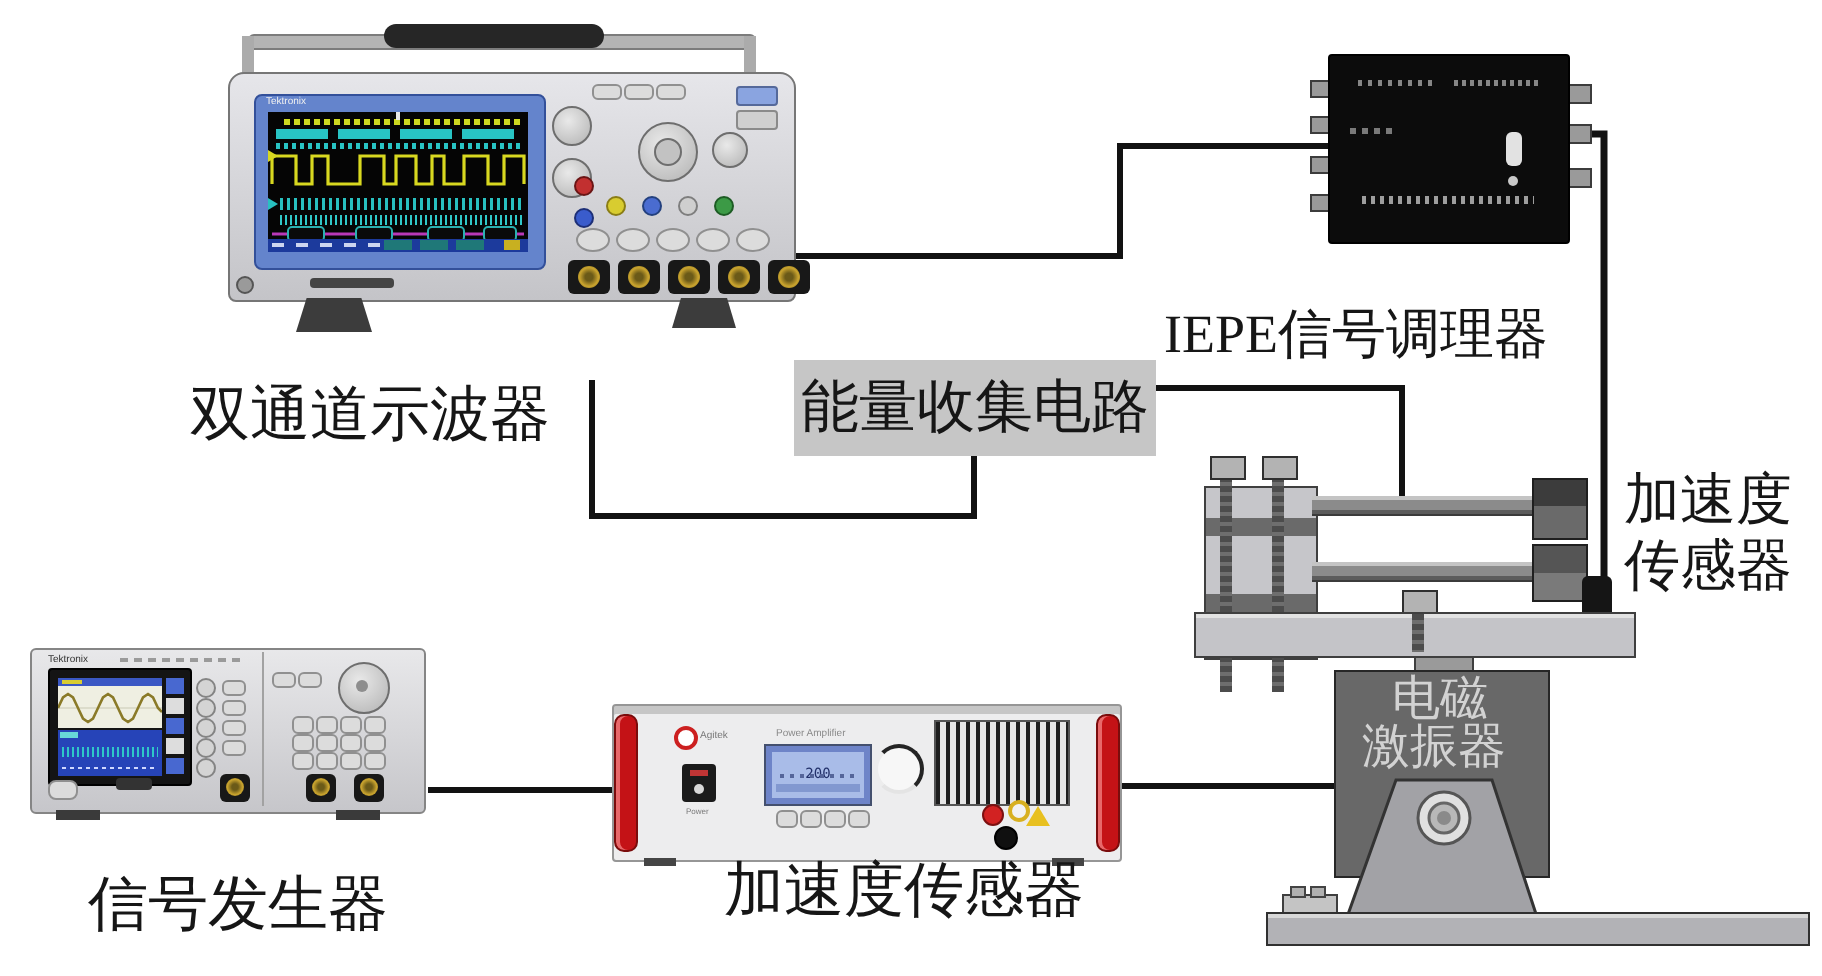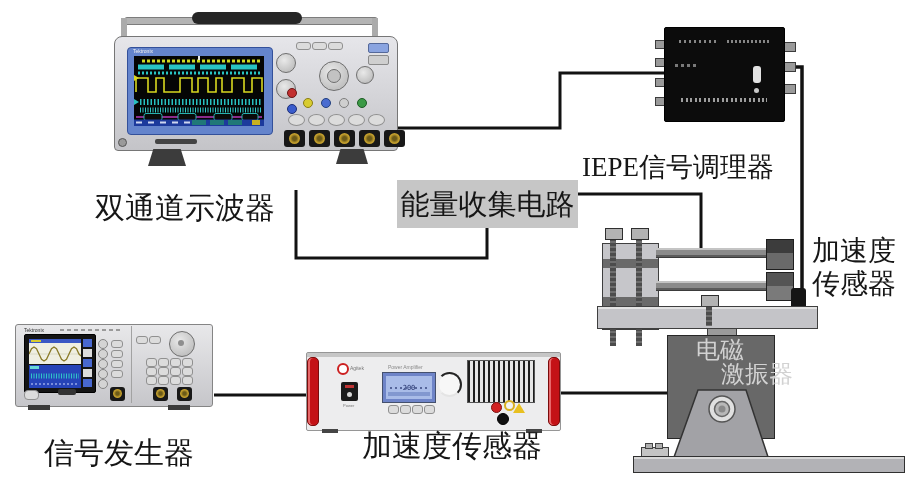--- a/index.html
+++ b/index.html
@@ -155,21 +155,21 @@
     <div class="boltshaft" style="left:706px;top:307px;width:6px;height:19px;"></div>
     <div class="abs" style="left:791px;top:288px;width:15px;height:18px;background:#151515;border-radius:3px 3px 0 0;"></div>
     <div class="abs" style="left:707px;top:328px;width:28px;height:8px;background:#9a9a9a;border:1px solid #3f3f3f;"></div>
   </div>
   <div class="label" style="left:812px;top:269px;font-size:28px;">传感器</div>
   <div class="label" style="left:812px;top:236px;font-size:28px;">加速度</div>
 
   <div class="abs" style="left:0;top:0;">
     <div class="abs" style="left:667px;top:335px;width:106px;height:102px;background:#686868;border:1px solid #272727;"></div>
     <div class="label" style="left:667px;top:338px;width:106px;text-align:center;font-size:24px;color:#d2d2d2;">电磁</div>
-    <div class="label" style="left:667px;top:362px;width:100px;text-align:center;font-size:24px;color:#d2d2d2;margin-left:40px;">激振器</div>
+    <div class="label" style="left:667px;top:362px;width:100px;text-align:center;font-size:24px;color:#d2d2d2;">激振器</div>
     <svg class="abs" style="left:670px;top:389px;" width="102" height="72" viewBox="0 0 102 72">
       <polygon points="28,1 76,1 99,71 3,71" fill="#a2a2a6" stroke="#333" stroke-width="1.5"></polygon>
       <circle cx="52" cy="20" r="13" fill="#e0e0e0" stroke="#555" stroke-width="1.5"></circle>
       <circle cx="52" cy="20" r="7.5" fill="#b8b8b8" stroke="#666" stroke-width="1.5"></circle>
       <circle cx="52" cy="20" r="3.5" fill="#8a8a8a"></circle>
     </svg>
     <div class="abs" style="left:641px;top:447px;width:26px;height:9px;background:#c4c4c4;border:1px solid #3f3f3f;"></div>
     <div class="abs" style="left:645px;top:443px;width:6px;height:4px;background:#b0b0b0;border:1px solid #444;"></div>
     <div class="abs" style="left:655px;top:443px;width:6px;height:4px;background:#b0b0b0;border:1px solid #444;"></div>
     <div class="abs" style="left:633px;top:456px;width:270px;height:15px;background:#b2b2b6;border:1px solid #303030;box-shadow:inset 0 2px 0 #d8d8d8;"></div>

